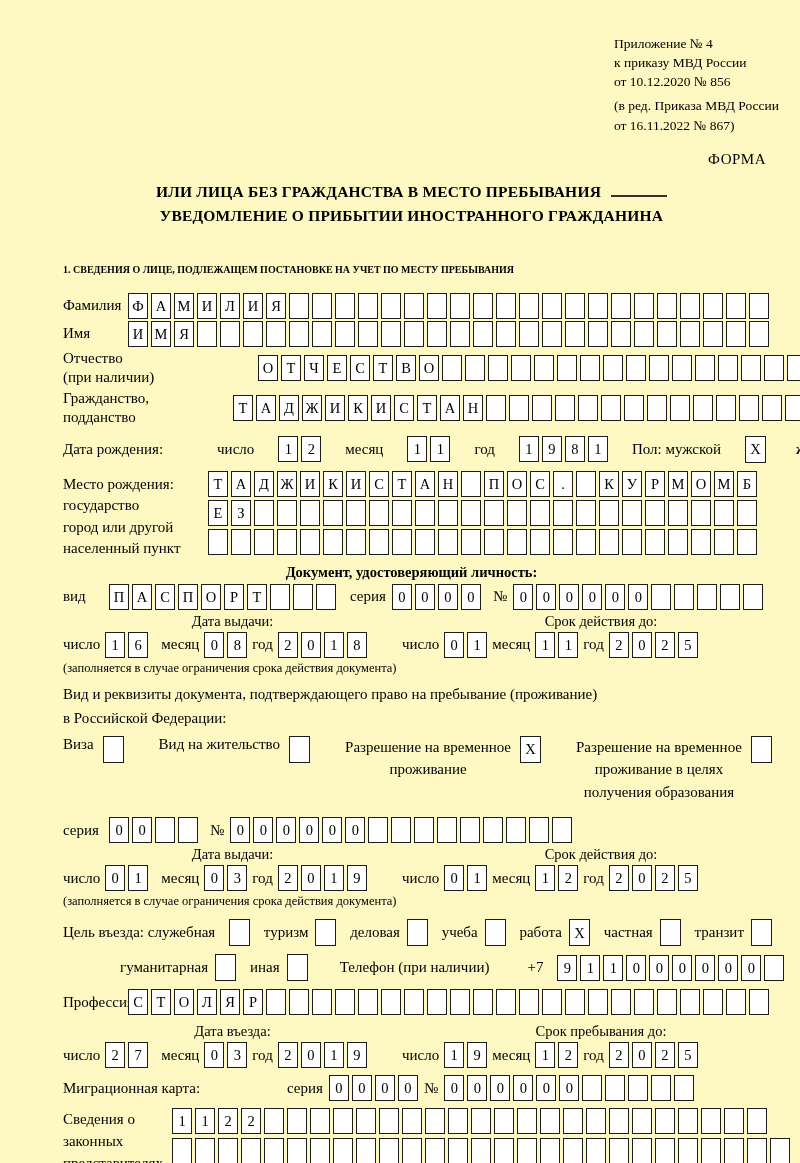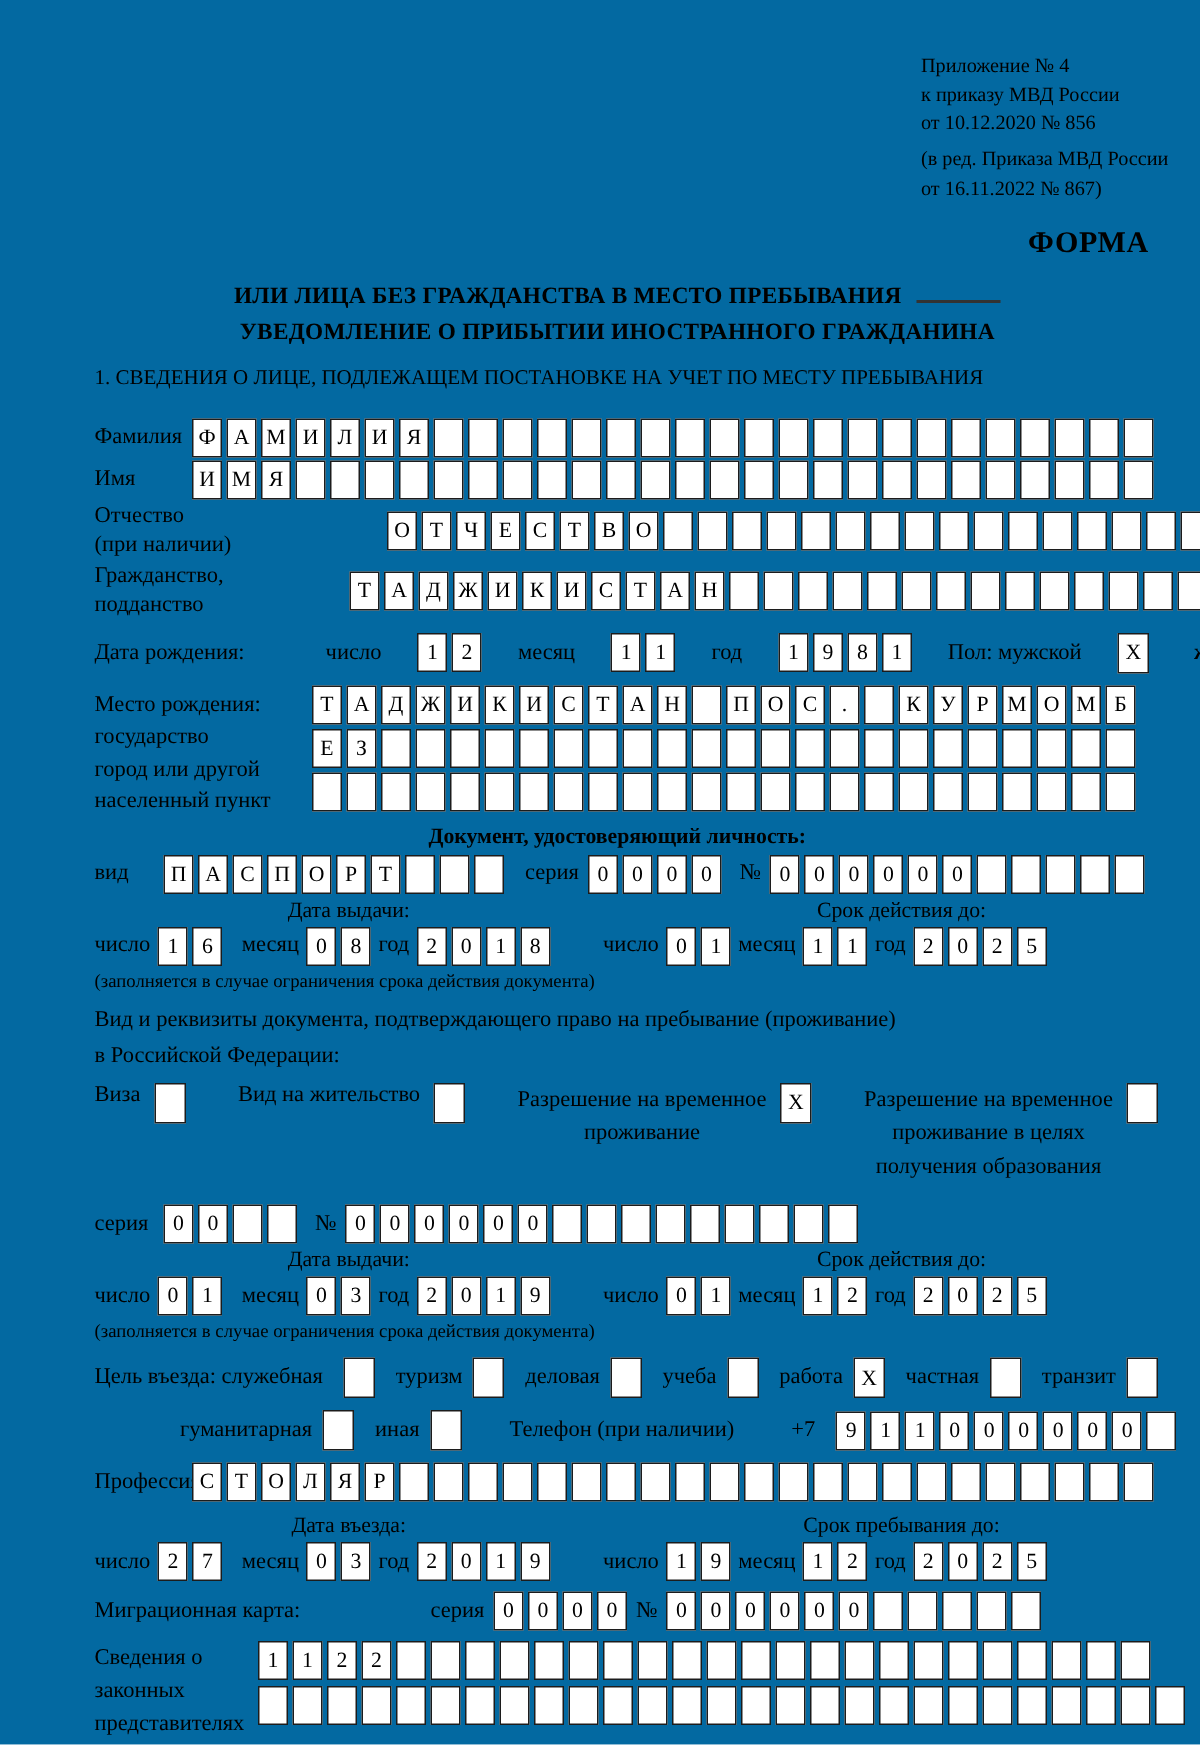--- a/index.html
+++ b/index.html
@@ -1,31 +1,31 @@
 <!DOCTYPE html>
 <html><head>
 <meta charset="utf-8">
 <style>
   html,body{margin:0;padding:0;background:#fff;}
   .page{
     position:relative;
     width:800px;height:1163px;
     box-sizing:border-box;
     padding:34px 0 0 63px;
-    background:#0369a1;color:#000;
+    background:#fef9c3;color:#000;
     font-family:"Liberation Serif","DejaVu Serif",serif;
     font-size:15px;
     overflow:hidden;
   }
   .top-right{margin-left:auto;width:186px;font-size:13.5px;line-height:1.42;}
   .top-right .edition{margin-top:5px;}
-  .forma{font-weight:bold;text-align:right;padding-right:34px;margin-top:16px;font-size:20px;letter-spacing:.5px;}
+  .forma{font-weight:normal;text-align:right;padding-right:34px;margin-top:16px;font-size:15px;letter-spacing:.5px;}
   .title{text-align:center;font-weight:bold;font-size:15.5px;line-height:1.55;margin-top:12px;letter-spacing:.2px;padding-right:40px;}
   .blank-line{display:inline-block;width:56px;border-bottom:2px solid #333;margin-left:10px;}
-  .sec{font-weight:normal;font-size:14px;margin-top:11px;margin-bottom:18px;}
+  .sec{font-weight:bold;font-size:10px;margin-top:36px;margin-bottom:18px;}
   .cells{display:inline-flex;gap:3px;}
   .cell{
     flex:none;box-sizing:border-box;width:20px;height:26px;
     border:1.6px solid #1c1c1c;background:#fff;
     display:inline-flex;align-items:center;justify-content:center;
     font-size:14.5px;line-height:1;
   }
   .cb{width:21px;height:27px;}
   .frow{display:flex;align-items:center;margin-bottom:2px;}
   .frow.top{align-items:center;gap:48px;}

